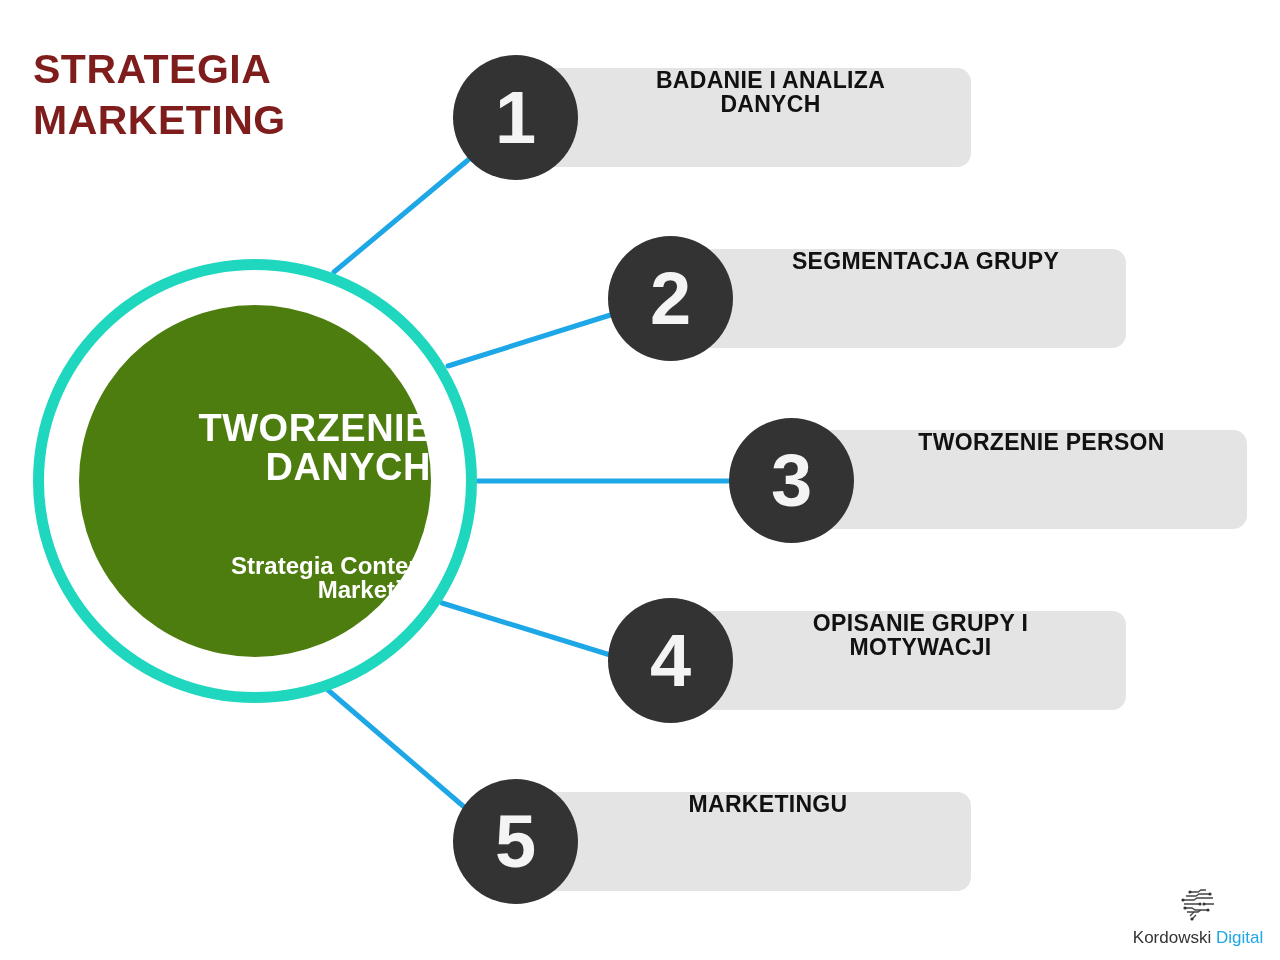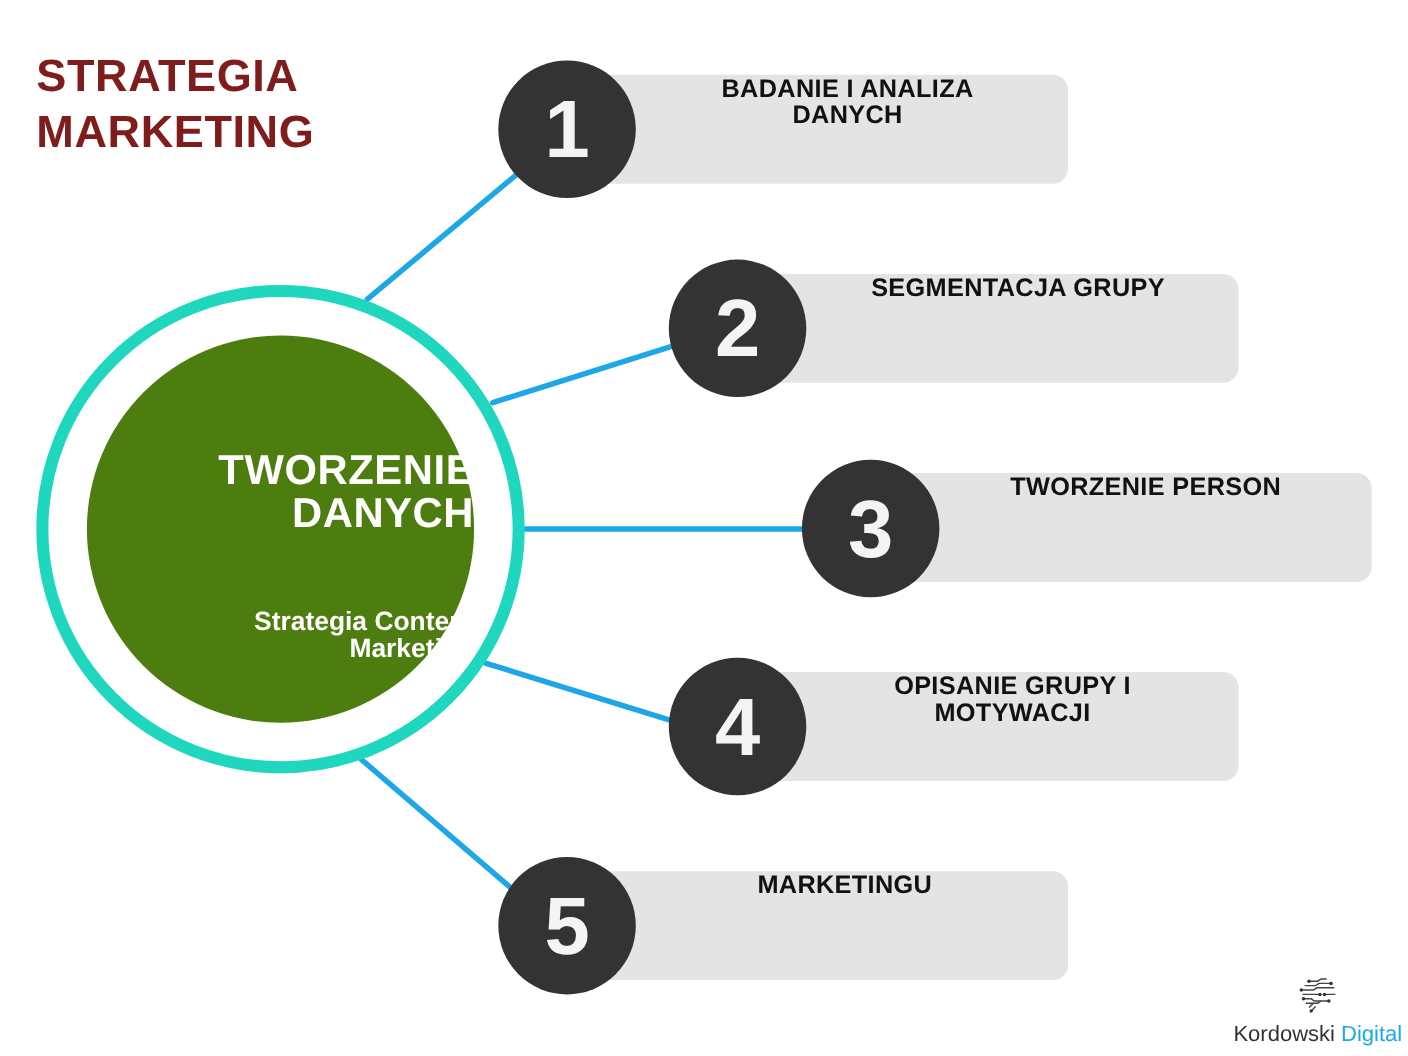--- a/index.html
+++ b/index.html
@@ -47,21 +47,21 @@
   .num {
     position: absolute; width: 125px; height: 125px; border-radius: 50%;
     background: #333333; color: #f4f4f4;
     display: flex; align-items: center; justify-content: center;
     font-weight: 700; font-size: 74px; line-height: 1;
   }
   .brand {
     position: absolute; left: 1118px; top: 888px; width: 160px; text-align: center;
   }
   .brand-name {
-    margin-top: 2px; font-size: 20px; font-weight: 400; color: #333333; white-space: nowrap;
+    margin-top: 2px; font-size: 17px; font-weight: 400; color: #333333; white-space: nowrap;
   }
   .brand-name .accent { color: #1ea7e6; }
 </style>
 </head>
 <body>
 
 <div class="title">
   <div>STRATEGIA</div>
   <div>MARKETING</div>
 </div>

